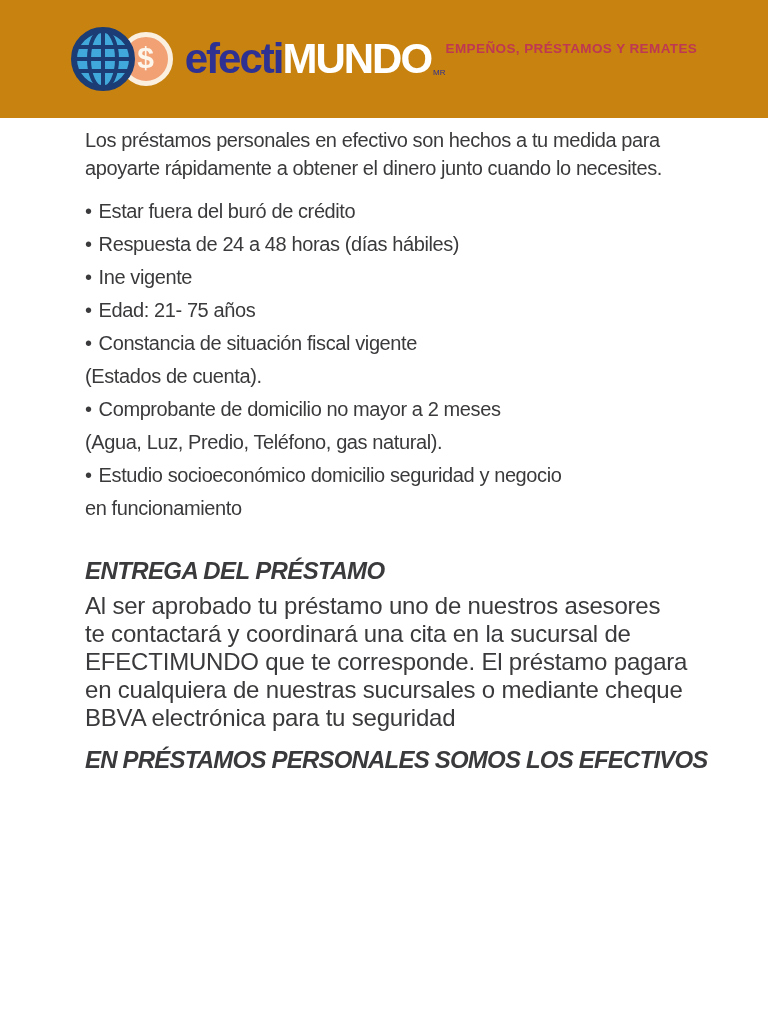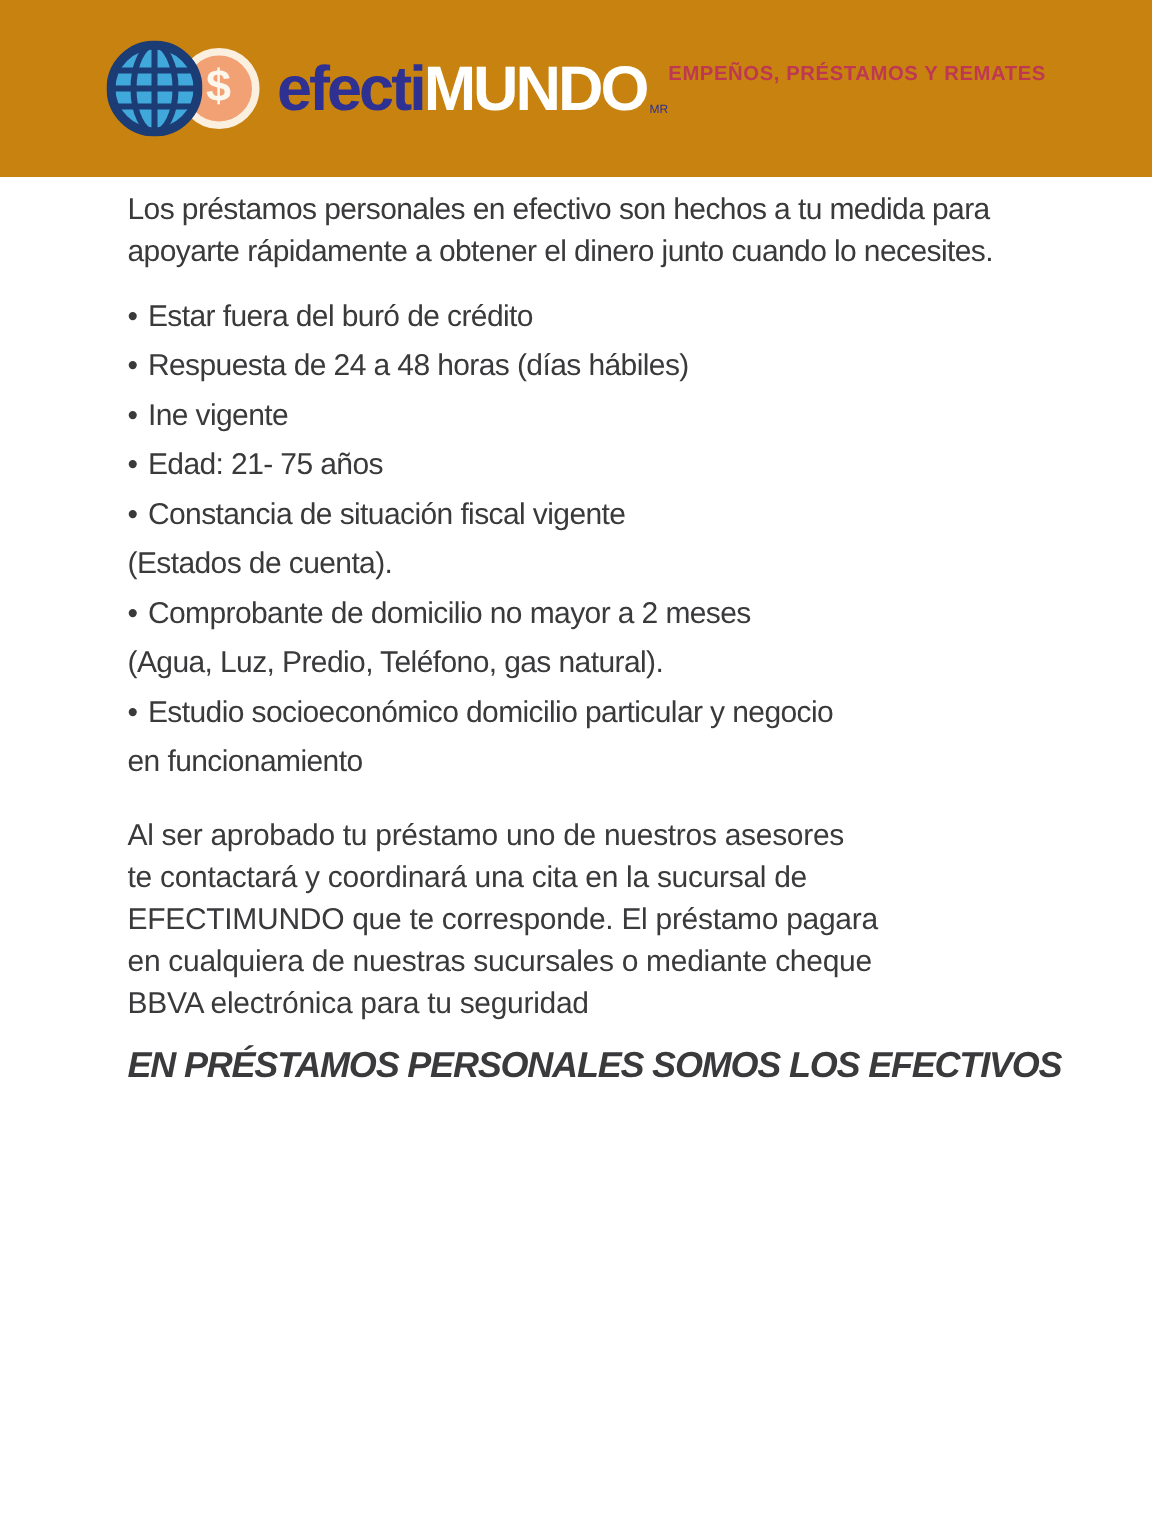--- a/index.html
+++ b/index.html
@@ -60,21 +60,21 @@
   }
   .section2-heading { margin-top:17px; line-height:29px; }
   .req-list { margin-top:13px; }
   .req-row {
     font-size:20px; line-height:33px; letter-spacing:-0.4px; white-space:nowrap;
   }
   .bullet { margin-right:7px; }
   .bullet:empty { margin-right:0; }
   .section3-heading { margin-top:33px; }
   .section3-body {
-    margin-top:18px; font-size:20px; line-height:28px; letter-spacing:-0.2px;
+    margin-top:8px; font-size:24px; line-height:28px; letter-spacing:-0.2px;
   }
   .footer-heading { margin-top:15px; letter-spacing:-0.8px; }
 </style>
 </head>
 <body>
 
 <div class="header">
   <div class="logo">
     <div class="logo-icons">
       <div class="globe-wrap">
@@ -145,28 +145,29 @@
 
       <div class="req-row">
         <span class="bullet">•</span><span class="req-text">Comprobante de domicilio no mayor a 2 meses</span>
       </div>
 
       <div class="req-row">
         <span class="bullet"></span><span class="req-text">(Agua, Luz, Predio, Teléfono, gas natural).</span>
       </div>
 
       <div class="req-row">
-        <span class="bullet">•</span><span class="req-text">Estudio socioeconómico domicilio particular y negocio</span>
+        <span class="bullet">•</span><span class="req-text">Estudio socioeconómico domicilio seguridad y negocio</span>
       </div>
 
       <div class="req-row">
         <span class="bullet"></span><span class="req-text">en funcionamiento</span>
       </div>
     </div>
 
+  <div class="h-italic section3-heading">ENTREGA DEL PRÉSTAMO</div>
   <div class="pre section3-body">Al ser aprobado tu préstamo uno de nuestros asesores
 te contactará y coordinará una cita en la sucursal de
 EFECTIMUNDO que te corresponde. El préstamo pagara
 en cualquiera de nuestras sucursales o mediante cheque
 BBVA electrónica para tu seguridad</div>
 
   <div class="h-italic footer-heading">EN PRÉSTAMOS PERSONALES SOMOS LOS EFECTIVOS</div>
 
 </div>
 

